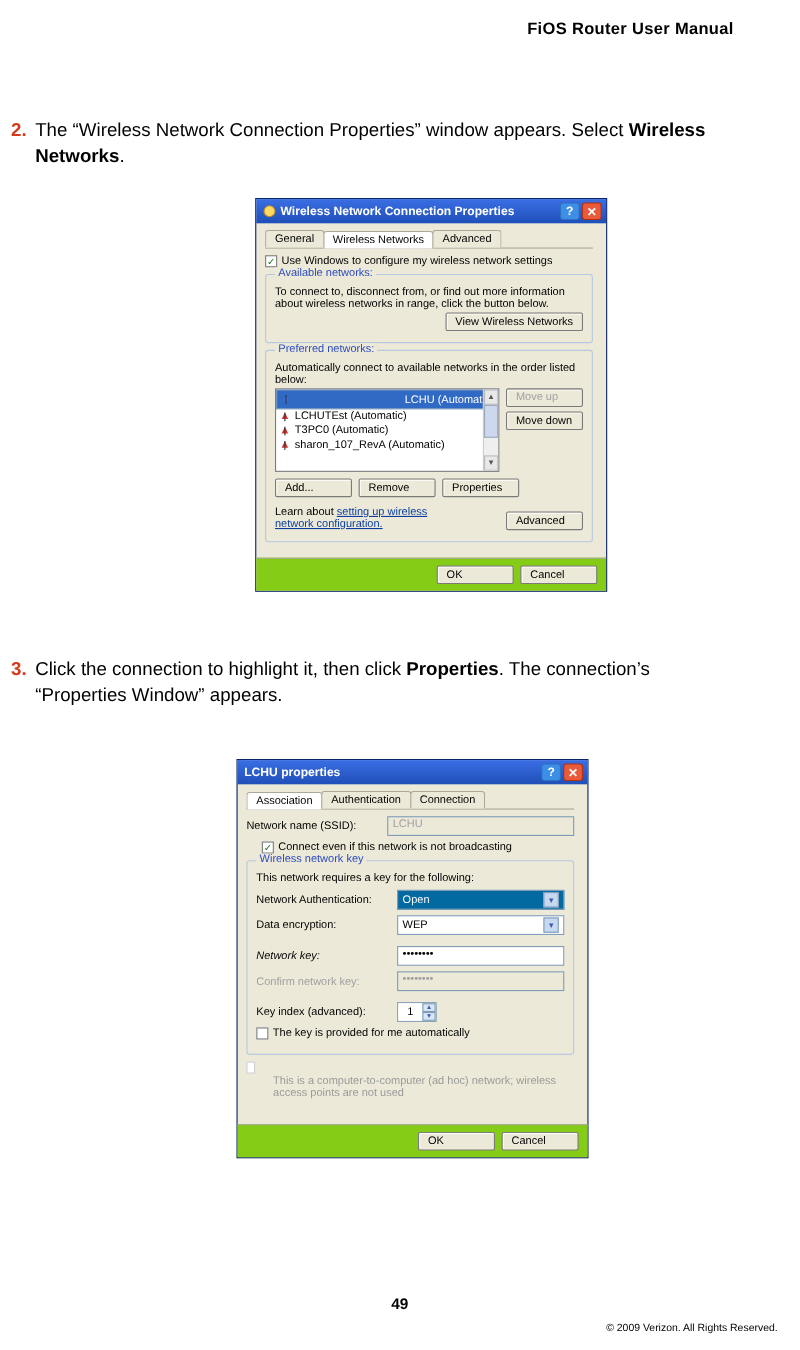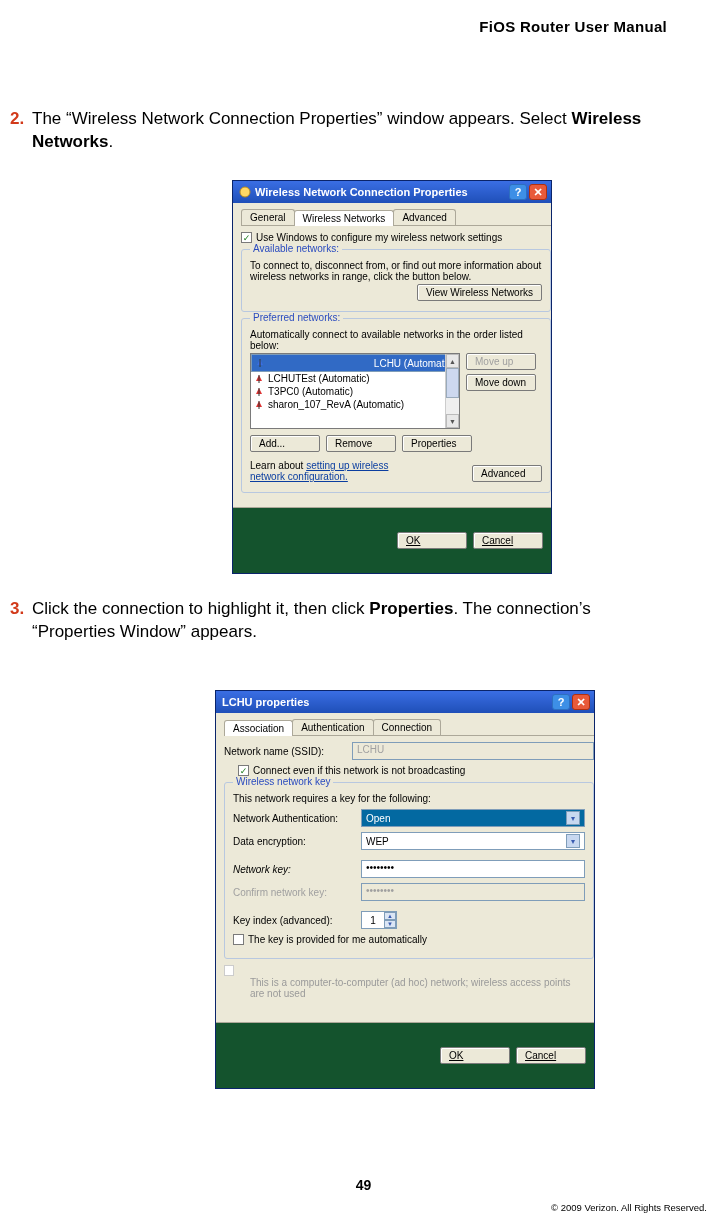--- a/index.html
+++ b/index.html
@@ -68,21 +68,21 @@
   .tb-btns { display:flex; gap:2px; }
   .tb-btn {
     width: 18px; height: 16px;
     border-radius: 3px;
     display:flex; align-items:center; justify-content:center;
     font-weight:700; font-size:11px;
   }
   .tb-help { background:#3d8fe6; color:#fff; border:1px solid #2d6fc0;}
   .tb-close{ background:#e85a3a; color:#fff; border:1px solid #b03010;}
 
-  .dlg-body { padding: 6px 0 8px 8px; }
+  .dlg-body { padding: 6px 12px 8px 8px; }
   .tabstrip { display:flex; border-bottom:1px solid #aca899; margin-bottom:6px;}
   .tab {
     background:#ece9d8; border:1px solid #aca899; border-bottom:none;
     padding:2px 8px; font-size:10px; margin-right:-1px;
     border-radius:3px 3px 0 0;
   }
   .tab.active { background:#fff; position:relative; top:1px; }
 
   .chk { display:flex; align-items:center; gap:4px; margin:3px 0; font-size:10px;}
   .chkbox { width:11px;height:11px;border:1px solid #7a7a7a;background:#fff;display:flex;align-items:center;justify-content:center;font-size:9px;color:#1a7a1a;}
@@ -108,26 +108,26 @@
   .listbox .item { display:flex; align-items:center; gap:4px; padding:1px 3px; font-size:10px;}
   .listbox .item.sel { background:#316ac5; color:#fff;}
   .ant { width:10px;height:10px; display:inline-block;}
   .scrollbar { position:absolute; right:0; top:0; width:14px; height:100%; background:#efefef; border-left:1px solid #ccc;}
   .sb-btn{height:14px;background:#e8e8e8;border:1px solid #bbb;display:flex;align-items:center;justify-content:center;font-size:7px;color:#555;}
   .sb-thumb{height:30px;background:#cdd8ef;border:1px solid #9ab;}
 
   .btnrow { display:flex; gap:6px; margin-top:6px; flex-wrap:wrap;}
   .link { color:#0b3ea0; text-decoration:underline; }
 
-  .bottom-btns { display:flex; justify-content:flex-end; gap:6px; padding:24px 8px; background:#14532d; border-top:1px solid #aca899;text-decoration:underline;}
+  .bottom-btns { display:flex; justify-content:flex-end; gap:6px; padding:6px 8px; background:#84cc16; border-top:1px solid #aca899;}
 
   
   .dlg1 { top: 180px; left: 232px; width: 320px; }
   
-  .dlg2 { top: 690px; left: 215px; width: 380px; }
+  .dlg2 { top: 690px; left: 215px; width: 320px; }
 
   .formrow { display:flex; align-items:center; gap:8px; margin:5px 0; font-size:10px;}
   .formrow label { width:120px; }
   .txt {
     border:1px solid #7f9db9; background:#fff; height:18px; padding:1px 4px;
     font-size:10px; flex:1;
   }
   .txt.disabled { background:#ece9d8; color:#a0a0a0;}
   .sel {
     border:1px solid #7f9db9; background:#fff; height:18px; padding:1px 4px;

